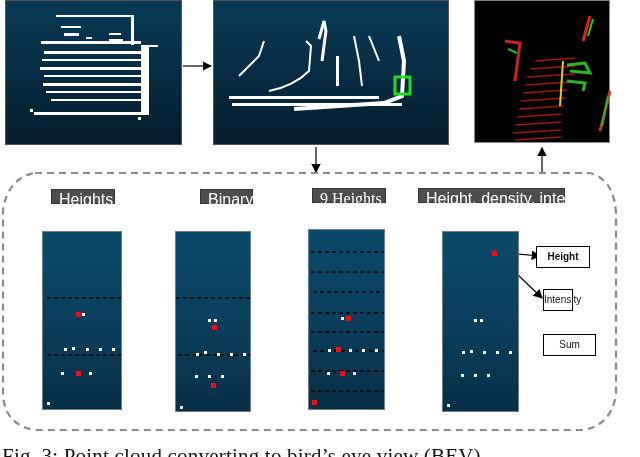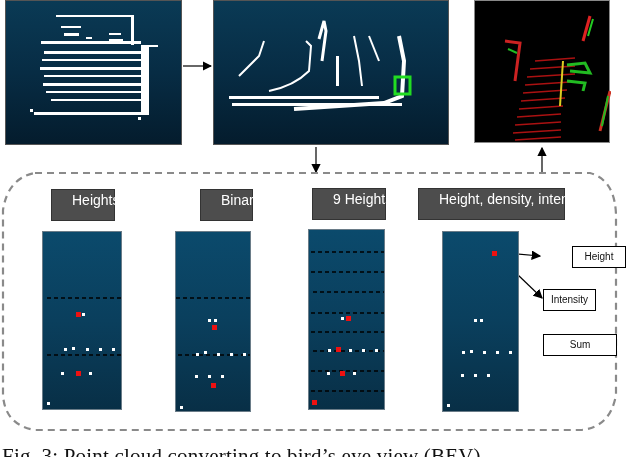--- a/index.html
+++ b/index.html
@@ -1,20 +1,20 @@
 <!DOCTYPE html>
 <html><head>
 <meta charset="utf-8">
 <style>
   html, body { margin: 0; padding: 0; background: #ffffff; }
   body { width: 640px; height: 457px; position: relative; overflow: hidden; font-family: "Liberation Sans", sans-serif; }
   .abs { position: absolute; }
   .bev-img { background: linear-gradient(to bottom, #0a3a55 0%, #072c44 50%, #041c2d 100%); border: 1px solid #555; box-sizing: border-box; }
   .rgb-img { background: #000; border: 1px solid #888; box-sizing: border-box; }
-  .label-box { background: #4d4d4d; color: #ffffff; font-size: 14px; line-height: 20px; height: 32px; padding: 0 20px; box-sizing: border-box; border: 1px solid #333; white-space: nowrap; }
+  .label-box { background: #4d4d4d; color: #ffffff; font-size: 16px; line-height: 20px; height: 15px; padding: 0 7px; box-sizing: border-box; border: 1px solid #333; white-space: nowrap; }
   .panel { background: linear-gradient(to bottom, #0b4a6c 0%, #0a3f5d 50%, #082f46 100%); border: 1px solid #6a7c88; box-sizing: border-box; }
   .out-box { background: #fff; border: 1px solid #000; color: #111; font-size: 10px; text-align: center; box-sizing: border-box; line-height: 20px; height: 22px; }
   .caption { font-family: "Liberation Serif", serif; font-size: 21px; color: #111; white-space: nowrap; letter-spacing: 0.2px; }
   svg { position: absolute; left: 0; top: 0; }
 </style>
 </head>
 <body>
 
 <div class="abs bev-img" style="left:5px; top:0; width:177px; height:145px;">
   <svg width="177" height="145">
@@ -96,21 +96,21 @@
   <line x1="183" y1="66" x2="211" y2="66" stroke="#000" stroke-width="1.2" marker-end="url(#ah)"></line>
   <line x1="316" y1="147" x2="316" y2="172" stroke="#000" stroke-width="1.2" marker-end="url(#ah)"></line>
   <line x1="542" y1="172" x2="542" y2="148" stroke="#000" stroke-width="1.2" marker-end="url(#ah)"></line>
   <path d="M35 173 L590 173 Q615 180 616 215 L616 395 Q610 428 580 430 L35 430 Q5 425 3 395 L3 210 Q8 178 35 173 Z" fill="none" stroke="#8a8a8a" stroke-width="2.2" stroke-dasharray="7,5"></path>
   <line x1="494" y1="252" x2="540" y2="256" stroke="#000" stroke-width="1.2" marker-end="url(#ah)"></line>
   <line x1="494" y1="252" x2="542" y2="298" stroke="#000" stroke-width="1.2" marker-end="url(#ah)"></line>
 </svg>
 
 <div class="abs label-box" style="left:51px; top:189px; width:64px;">Heights</div>
 <div class="abs label-box" style="left:200px; top:189px; width:53px;">Binary</div>
-<div class="abs label-box" style="left:312px; top:188px; width:74px;">9 Heights</div>
+<div class="abs label-box" style="left:312px; top:188px; width:74px;font-family:Liberation Serif, serif;">9 Heights</div>
 <div class="abs label-box" style="left:418px; top:188px; width:147px;">Height, density, intensity</div>
 
 <div class="abs panel" style="left:42px; top:231px; width:80px; height:179px;">
   <svg width="80" height="179">
     <line x1="4" y1="66" x2="78" y2="66" stroke="#000" stroke-dasharray="4,3" stroke-width="1.5"></line>
     <line x1="4" y1="123" x2="78" y2="123" stroke="#000" stroke-dasharray="4,3" stroke-width="1.5"></line>
     <rect x="33" y="80" width="5" height="5" fill="#ee1111"></rect>
       <rect x="39" y="81" width="3" height="3" fill="#fff"></rect>
     <rect x="21" y="116" width="3" height="3" fill="#fff"></rect>
       <rect x="29" y="115" width="3" height="3" fill="#fff"></rect>
@@ -180,17 +180,17 @@
     <rect x="40" y="119" width="3" height="3" fill="#fff"></rect>
       <rect x="53" y="119" width="3" height="3" fill="#fff"></rect>
     <rect x="66" y="119" width="3" height="3" fill="#fff"></rect>
     <rect x="18" y="142" width="3" height="3" fill="#fff"></rect>
       <rect x="31" y="142" width="3" height="3" fill="#fff"></rect>
     <rect x="44" y="142" width="3" height="3" fill="#fff"></rect>
     <rect x="4" y="172" width="3" height="3" fill="#fff"></rect>
   </svg>
 </div>
 
-<div class="abs out-box" style="left:572px; top:246px; width:54px;">Height</div>
-<div class="abs out-box" style="left:543px; top:289px; width:53px;">Intensity</div>
-<div class="abs out-box" style="left:543px; top:334px; width:74px;">Sum</div>
+<div class="abs out-box" style="left:536px; top:246px; width:54px;font-weight:bold;">Height</div>
+<div class="abs out-box" style="left:543px; top:289px; width:30px;">Intensity</div>
+<div class="abs out-box" style="left:543px; top:334px; width:53px;">Sum</div>
 
 <div class="abs caption" style="left:2px; top:444px; width:700px;">Fig. 3: Point cloud converting to bird’s eye view (BEV)</div>
 
 </body></html>

